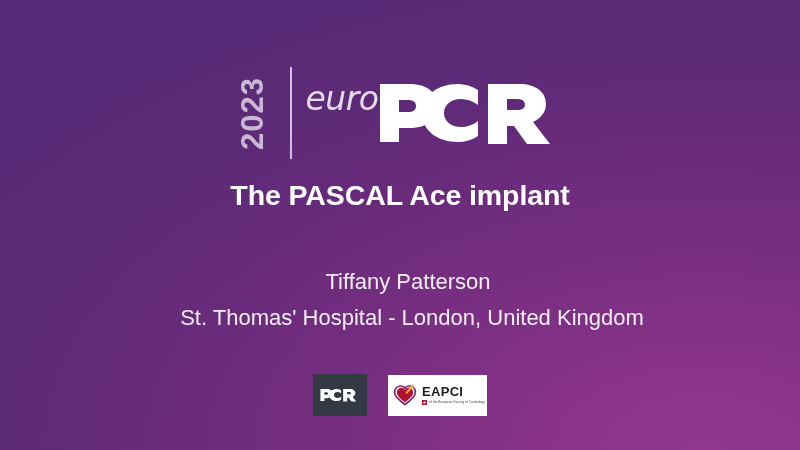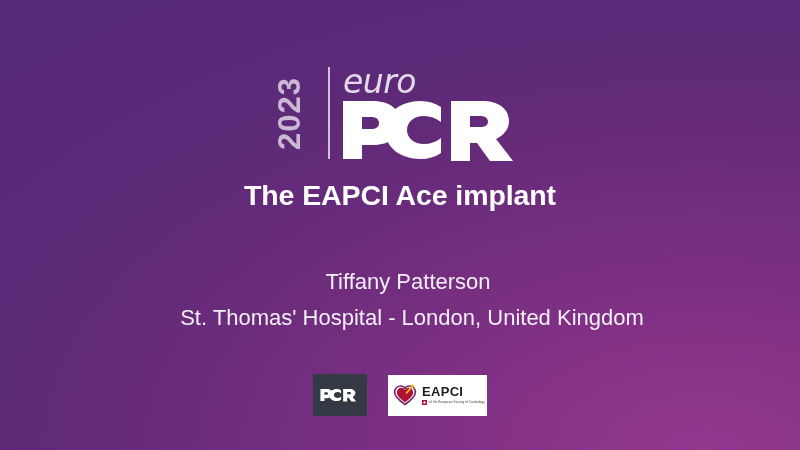--- a/index.html
+++ b/index.html
@@ -49,21 +49,20 @@
 
   .logo-divider {
     width: 2px;
     height: 92px;
     background: #cfc2d8;
     margin: 0 11px 0 18px;
   }
 
   .logo-words {
     display: flex;
-    flex-direction: column;
     align-items: flex-start;
     line-height: 1;
   }
 
   .logo-euro {
     font-family: "DejaVu Sans", sans-serif;
     font-style: italic;
     font-weight: 400;
     font-size: 33px;
     color: #e3dbe9;
@@ -211,21 +210,21 @@
                    0 -17 15 -29 36 -29 7 0 14 2 20 6 z" fill="#ffffff" transform="translate(-4,0)"></path>
 
           <path d="M110 2 h31 c17 0 27 8 27 20 0 8 -5 14 -13 18 l17 22 h-23 l-13 -18 h-7 v18 h-19 z
                    M129 17 v11 h10 c5 0 8 -2 8 -5 0 -4 -3 -6 -8 -6 z" fill="#ffffff"></path>
         </svg>
       </div>
     </div>
   </div>
 
   <div class="title-block">
-    <div class="title-line">The EAPCI Ace implant</div>
+    <div class="title-line">The PASCAL Ace implant</div>
   </div>
 
   <div class="presenter-block">
     <div class="presenter-name">Tiffany Patterson</div>
     <div class="presenter-affil">St. Thomas' Hospital - London, United Kingdom</div>
   </div>
 
   <div class="logo-row">
 
     <div class="pcr-badge">

